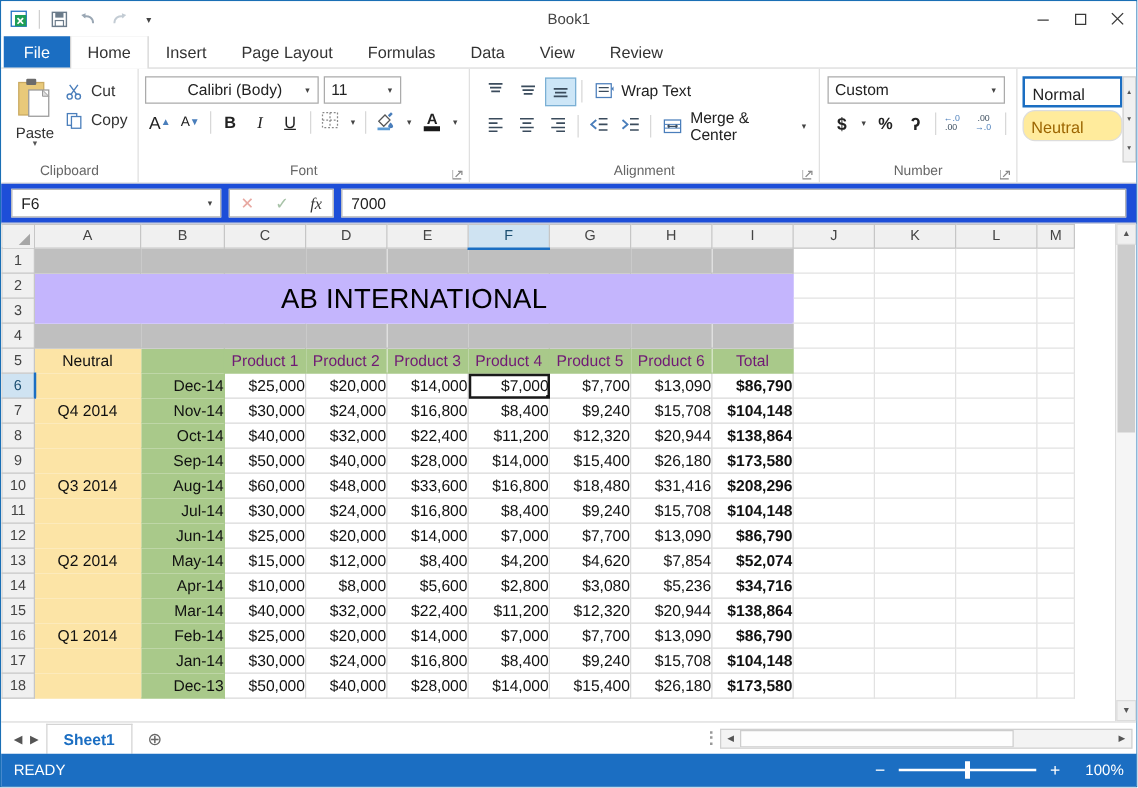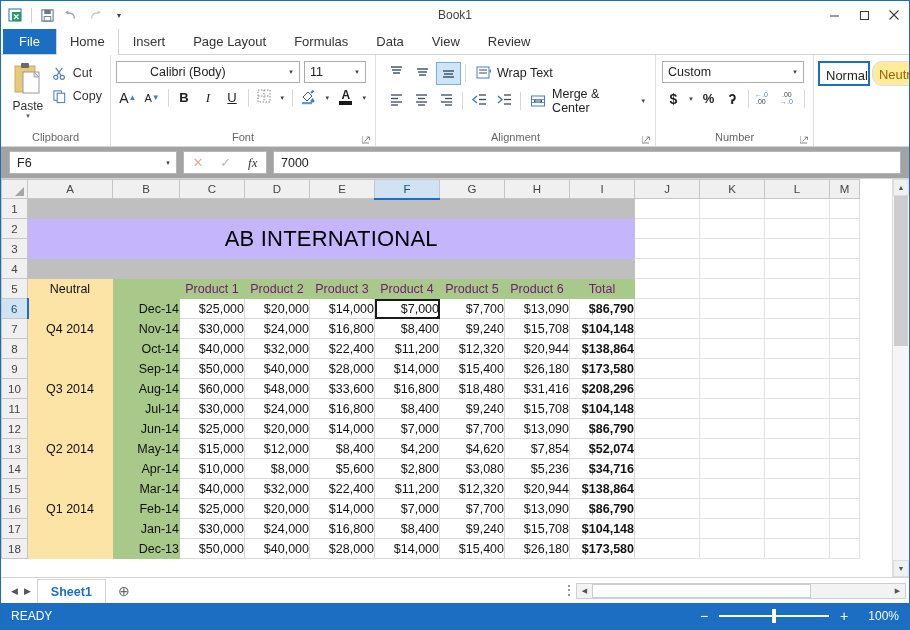--- a/index.html
+++ b/index.html
@@ -126,21 +126,21 @@
     border: 1px solid #ababab; background: #fff;
     height: 22px; font-size: 12.5px; color: #222;
     padding: 0 0 0 5px;
   }
   .combo-val { flex: 1; white-space: nowrap; overflow: hidden; }
   .combo-arrow {
     width: 16px; height: 100%; display: flex;
     align-items: center; justify-content: center;
     font-size: 7px; color: #444;
   }
-  .font-name { width: 184px; padding-left: 33px; }
+  .font-name { width: 139px; padding-left: 33px; }
   .font-size { width: 62px; }
   .font-row2 { display: flex; align-items: center; gap: 1px; }
   .btn {
     height: 23px; min-width: 23px;
     display: flex; align-items: center; justify-content: center;
     font-size: 13px; color: #222; padding: 0 3px;
     border: 1px solid transparent;
   }
   .btn.sel { background: #cde6f7; border: 1px solid #7aafd4; }
   .vsep { width: 1px; height: 18px; background: #d8d8d8; margin: 0 3px; }
@@ -158,41 +158,41 @@
 
   
   .g-num { width: 158px; }
   .g-num .rgroup-body { flex-direction: column; gap: 4px; padding-top: 6px; padding-left: 6px; }
   .numfmt { width: 142px; }
   .num-row2 { display: flex; align-items: center; gap: 1px; }
 
   
   .g-styles { flex: 1; border-right: none; min-width: 0; }
   .g-styles .rgroup-body { padding: 6px 0 0 4px; position: relative; }
-  .styles-list { display: flex; flex-direction: row; gap: 2px; width: 92px; }
+  .styles-list { display: flex; flex-direction: column; gap: 2px; width: 92px; }
   .style-card {
     height: 25px; line-height: 25px;
     padding-left: 6px; font-size: 13px;
     border: 1px solid #d0d0d0; background: #fff; color: #222;
   }
   .style-card.normal { border: 2px solid #1b6ec2; }
   .style-card.neutral { background: #ffeb9c; color: #9c6500; border-color: #ddd; border-radius: 10px; }
   .gallery-scroll {
     width: 13px; margin-left: 0px;
     display: flex; flex-direction: column;
     border: 1px solid #d0d0d0; background: #f0f0f0;
   }
   .gs-btn { flex: 1; display: flex; align-items: center; justify-content: center; font-size: 6px; color: #555; }
 
   
   .formulabar {
     height: 32px; min-height: 32px;
     display: flex; align-items: center;
     padding: 0 8px; gap: 6px;
-    background: #a3a3a3;
+    background: #1d4ed8;
     border-bottom: 1px solid #d4d4d4;
   }
   .namebox {
     width: 168px; height: 23px;
     border: 1px solid #b5b5b5; background: #fff;
     display: flex; align-items: center;
     font-size: 12.5px; color: #222; padding-left: 7px;
   }
   .namebox .combo-arrow { margin-left: auto; }
   .fx-group {

